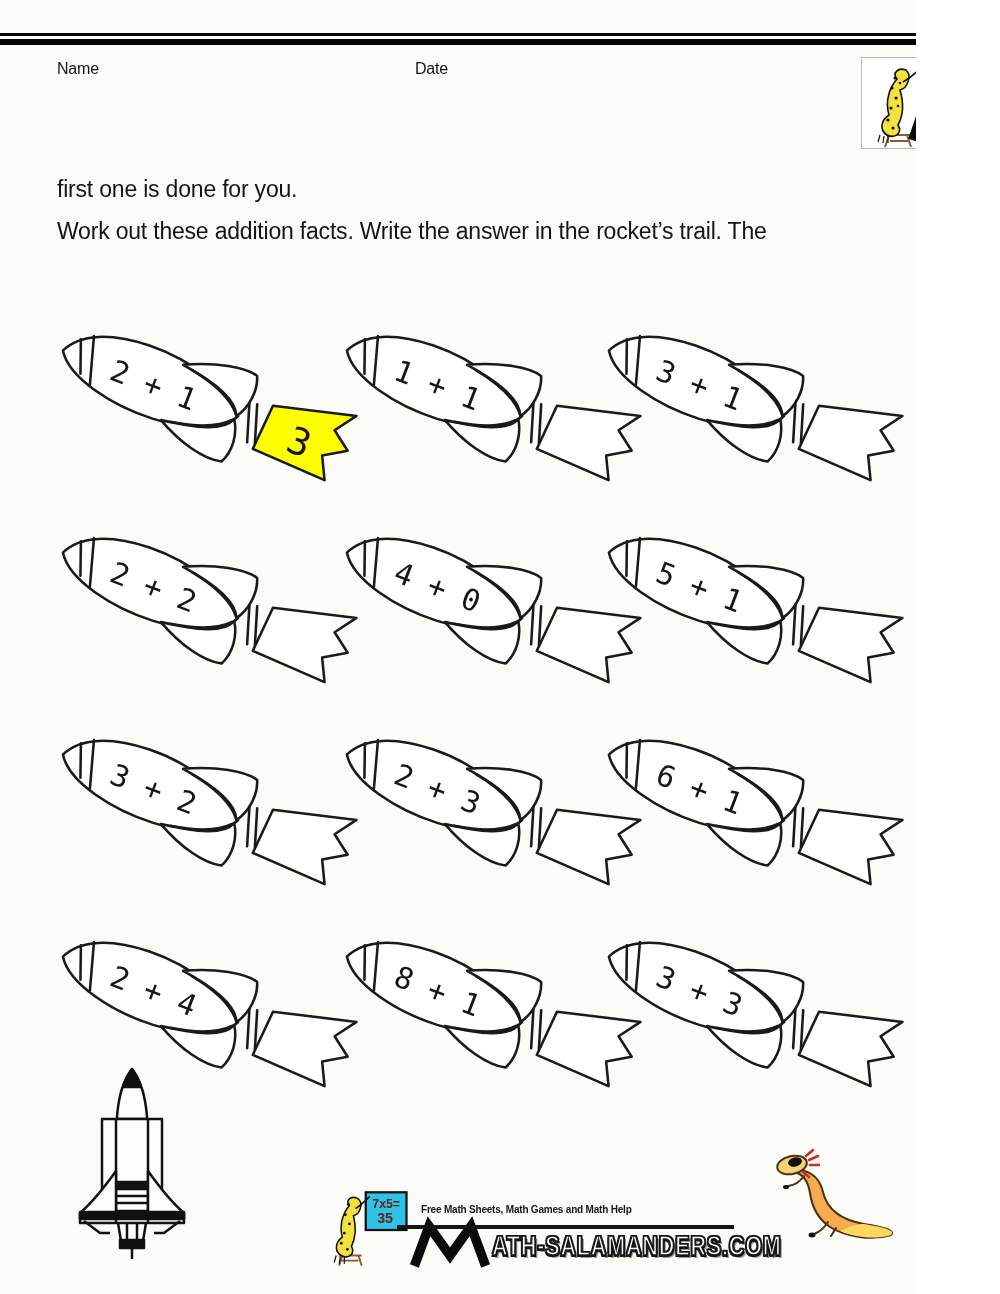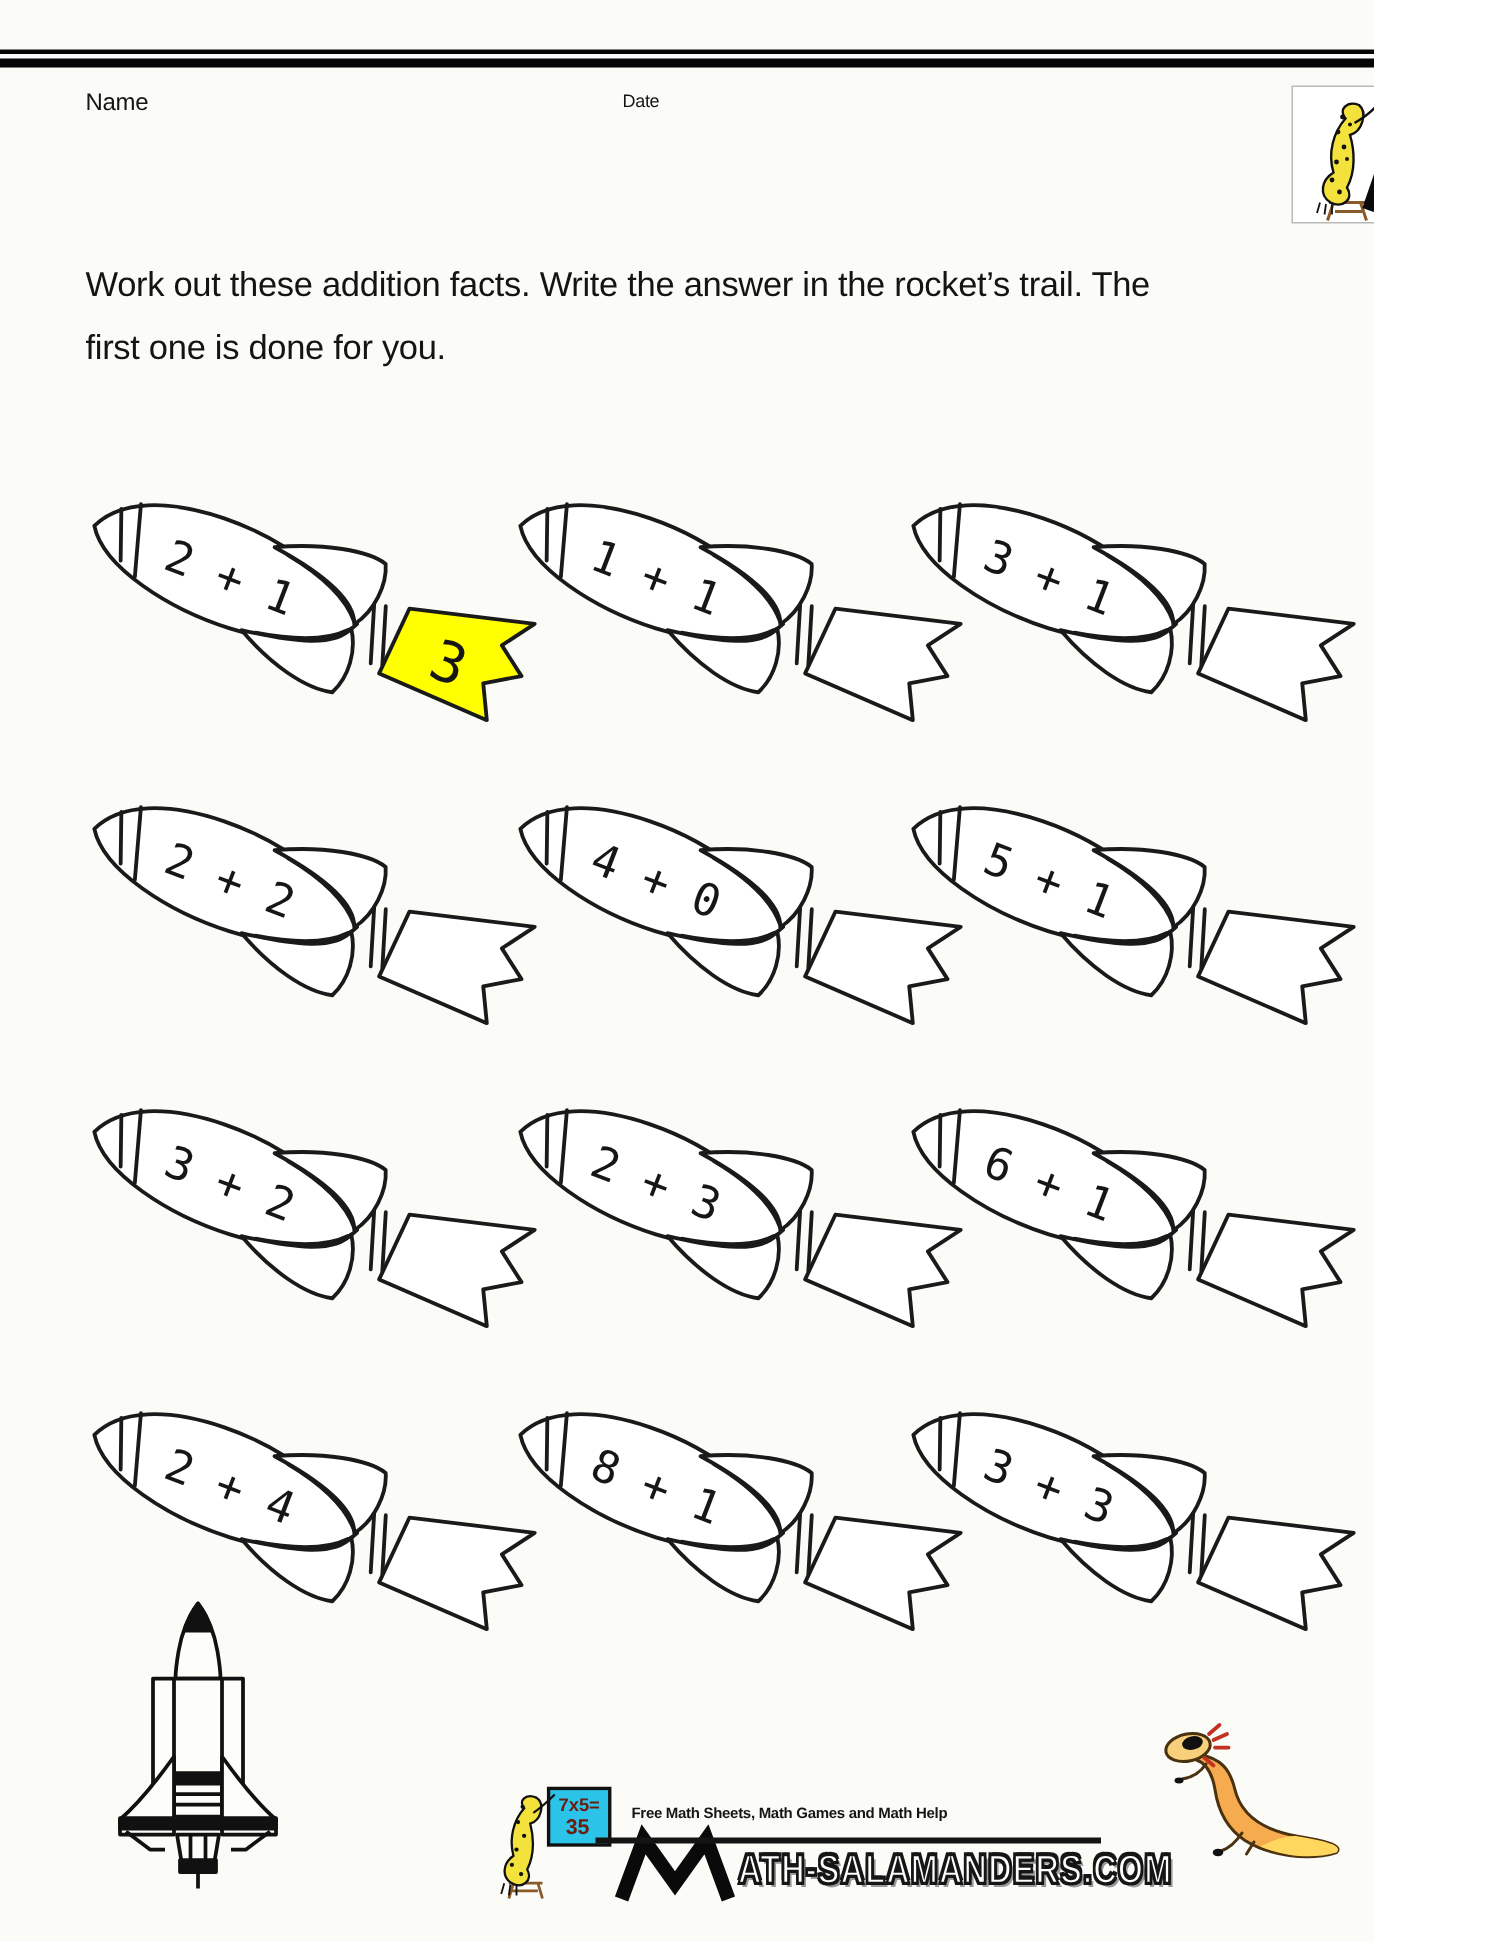--- a/index.html
+++ b/index.html
@@ -3,21 +3,21 @@
 <meta charset="utf-8">
 <style>
   html,body { margin:0; padding:0; background:#ffffff; }
   .page { position:relative; width:916px; height:1294px; background:#fbfbf7; overflow:hidden;
           font-family:"Liberation Sans", sans-serif; color:#151515; }
 
   .top-rule { position:absolute; top:33px; left:0; width:1000px; height:3px;
               border-top:3px solid #060606; border-bottom:6px solid #060606; }
 
   .name-label { position:absolute; left:57px; top:60px; font-size:16px; letter-spacing:-0.2px; }
-  .date-label { position:absolute; left:415px; top:60px; font-size:12px; letter-spacing:-0.2px; }
+  .date-label { position:absolute; left:415px; top:60px; font-size:16px; letter-spacing:-0.2px; }
 
   .logo-box { position:absolute; left:861px; top:57px; width:103px; height:90px;
               background:#ffffff; border:1px solid #b8b8b8; }
   .logo-box svg { display:block; width:103px; height:90px; }
   .logoK { font-family:"Liberation Serif", serif; font-weight:bold; font-size:24px; fill:#111; text-anchor:middle; }
 
   .title { position:absolute; left:57px; top:104px; margin:0; font-family:"Liberation Serif", serif;
            font-weight:normal; font-size:30px; color:#4470a6; white-space:nowrap; letter-spacing:-0.3px; }
 
   .instructions { position:absolute; left:57px; top:169px; font-size:23px; line-height:41.5px;
@@ -73,22 +73,22 @@
           <circle cx="31" cy="70" r="1.6"></circle>
         <circle cx="38" cy="25" r="1.3"></circle>
           <circle cx="36" cy="48" r="1.3"></circle>
       </g>
       <path d="M18,77 l-2,7 M22,78 l-1,7 M26,78 l0,7" stroke="#111" stroke-width="1.2" fill="none"></path>
     </svg>
   </div>
 
 
   <div class="instructions">
+    <div>first one is done for you.</div>
     <div>Work out these addition facts. Write the answer in the rocket’s trail. The</div>
-    <div>first one is done for you.</div>
   </div>
 
   <svg style="position:absolute;width:0;height:0" aria-hidden="true">
     <defs>
       <g id="rocketShape" fill="#ffffff" stroke="#1a1a1a" stroke-width="3" stroke-linejoin="round" stroke-linecap="round">
         <path d="M 2,52 C 14,26 48,12 95,10 C 150,8 200,26 222,50 C 214,68 180,86 130,89 C 80,92 20,80 2,52 Z"></path>
         <path d="M 17,32 L 31,70" fill="none"></path>
         <path d="M 30,23 L 46,78" fill="none"></path>
         <path d="M 140,17 C 175,0 210,-7 226,-2 C 233,13 231,36 220,51 C 214,34 186,23 140,17 Z"></path>
         <path d="M 152,19 C 186,25 208,36 219,49" fill="none"></path>

